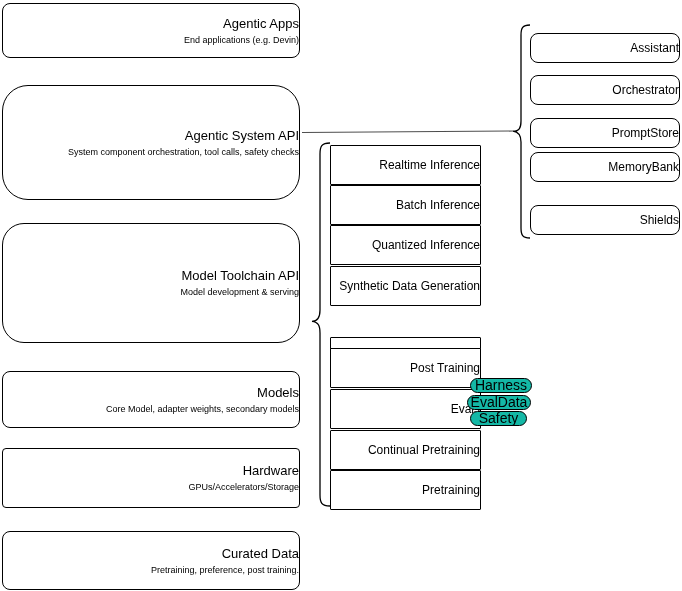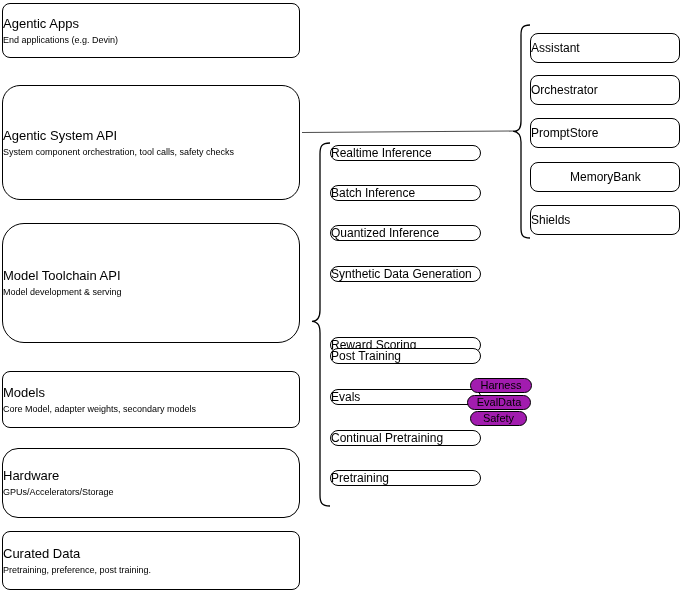--- a/index.html
+++ b/index.html
@@ -15,37 +15,37 @@
     position:absolute;left:0;top:0;width:682px;height:591px;
     pointer-events:none;
   }
   .node{
     position:absolute;
     box-sizing:border-box;
     background:#ffffff;
     border:1.3px solid #000000;
     display:flex;
     flex-direction:column;
-    align-items:flex-start;
+    align-items:flex-end;
     justify-content:center;
     text-align:center;
   }
   .lbox{left:2px;width:298px;}
   .lbox .title{font-size:13px;line-height:15px;}
   .lbox .sub{font-size:9px;line-height:12px;margin-top:3px;}
-  .mbox{left:330px;width:151px;height:16px;border-radius:10px;font-size:12px;}
+  .mbox{left:330px;width:151px;height:40px;border-radius:1px;font-size:12px;}
   .rbox{left:530px;width:150px;height:30px;border-radius:8px;font-size:12px;}
   .pill{
     position:absolute;
     box-sizing:border-box;
-    background:#a21caf;
+    background:#14b8a6;
     border:1.2px solid #000000;
     border-radius:8px;
     height:15px;
-    font-size:11px;
+    font-size:14px;
     line-height:12.5px;
     text-align:center;
     z-index:3;
   }
 </style>
 </head>
 <body>
 
 <div class="canvas">
 
@@ -58,36 +58,36 @@
 
     <path d="M330 143 C321.5 143 320 146.5 320 154 L320 310 C320 316.5 318.5 321.3 312 321.3
              C318.5 322 320 326 320 333 L320 495 C320 502.5 321.5 506 330 506" stroke="#000000" stroke-width="1.3" fill="none"></path>
   </svg>
 
   <div class="node lbox" style="top:3px;height:55px;border-radius:8px;">
     <div class="title">Agentic Apps</div>
     <div class="sub">End applications (e.g. Devin)</div>
   </div>
 
-  <div class="node lbox" style="top:85px;height:115px;border-radius:18px;">
+  <div class="node lbox" style="top:85px;height:115px;border-radius:26px;">
     <div class="title">Agentic System API</div>
     <div class="sub">System component orchestration, tool calls, safety checks</div>
   </div>
 
   <div class="node lbox" style="top:223px;height:120px;border-radius:22px;">
     <div class="title">Model Toolchain API</div>
     <div class="sub">Model development &amp; serving</div>
   </div>
 
   <div class="node lbox" style="top:371px;height:57px;border-radius:8px;">
     <div class="title">Models</div>
     <div class="sub">Core Model, adapter weights, secondary models</div>
   </div>
 
-  <div class="node lbox" style="top:448px;height:70px;border-radius:16px;">
+  <div class="node lbox" style="top:448px;height:60px;border-radius:4px;">
     <div class="title">Hardware</div>
     <div class="sub">GPUs/Accelerators/Storage</div>
   </div>
 
   <div class="node lbox" style="top:531px;height:59px;border-radius:8px;">
     <div class="title">Curated Data</div>
     <div class="sub">Pretraining, preference, post training.</div>
   </div>
 
   <div class="node mbox" style="top:145px;">
@@ -130,20 +130,20 @@
 
   <div class="node rbox" style="top:33px;">
     <span>Assistant</span>
   </div>
   <div class="node rbox" style="top:75px;">
     <span>Orchestrator</span>
   </div>
   <div class="node rbox" style="top:118px;">
     <span>PromptStore</span>
   </div>
-  <div class="node rbox" style="top:162px;padding-left:39px;">
+  <div class="node rbox" style="top:152px;padding-left:39px;">
     <span>MemoryBank</span>
   </div>
   <div class="node rbox" style="top:205px;">
     <span>Shields</span>
   </div>
 
 </div>
 
 </body></html>

